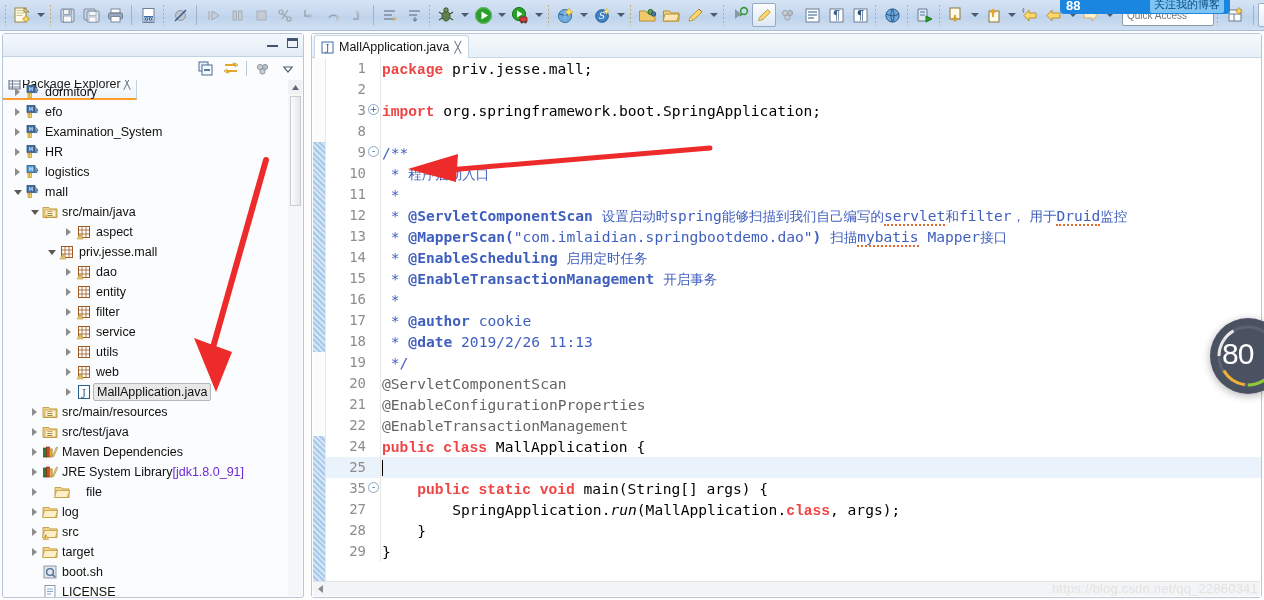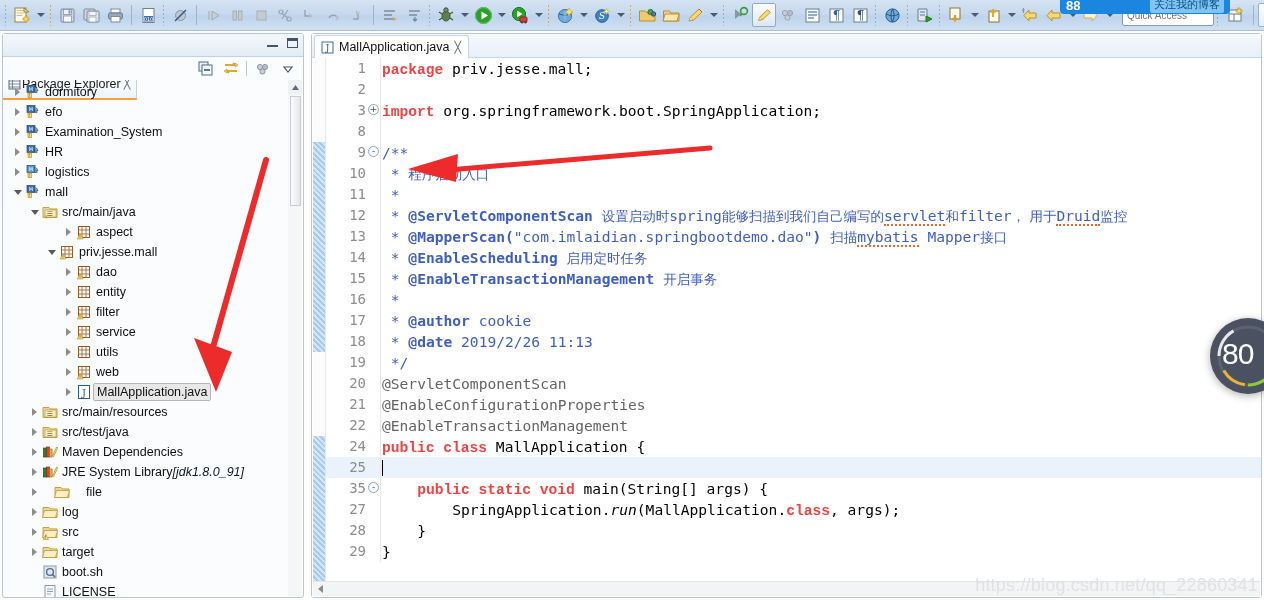--- a/index.html
+++ b/index.html
@@ -153,21 +153,21 @@
     border-left: 5px solid #8d8d8d;
   }
   .arr-open {
     width: 0; height: 0;
     border-left: 4px solid transparent;
     border-right: 4px solid transparent;
     border-top: 5px solid #5a5a5a;
   }
   .tr-icon { width: 18px; height: 16px; flex: 0 0 auto; display:inline-flex; align-items:center; justify-content:center; margin-right: 3px;}
   .tr-label-box { display: inline-flex; align-items: center; line-height: 16px;}
-  .tr-sub { color: #0f172a; font-style: italic; }
+  .tr-sub { color: #6d28d9; }
   .pe-scrollbar {
     position: absolute; right: 1px; top: 46px; width: 14px; bottom: 1px;
     background: #f5f6f8;
   }
   .pe-scroll-up {
     width:14px;height:14px; display:flex;align-items:center;justify-content:center;
     background: #f0f1f3;
   }
   .pe-scroll-thumb {
     position:absolute; left:2px; top: 16px; width:11px; height: 110px;
@@ -287,21 +287,21 @@
     font-family: "Liberation Sans", sans-serif;
     letter-spacing: -1px;
   }
   .circ-ring {
     position: absolute; left: 4px; top: 4px; width: 68px; height: 68px;
   }
 
   
   .watermark {
     position: absolute; right: 6px; bottom: 4px;
-    font-size: 18px; color: #e2e2e2;
+    font-size: 13px; color: #e2e2e2;
     font-family: "Liberation Sans", sans-serif;
     z-index: 25;
     letter-spacing: .2px;
   }
 </style>
 </head>
 <body>
 
 <div id="app">
 

